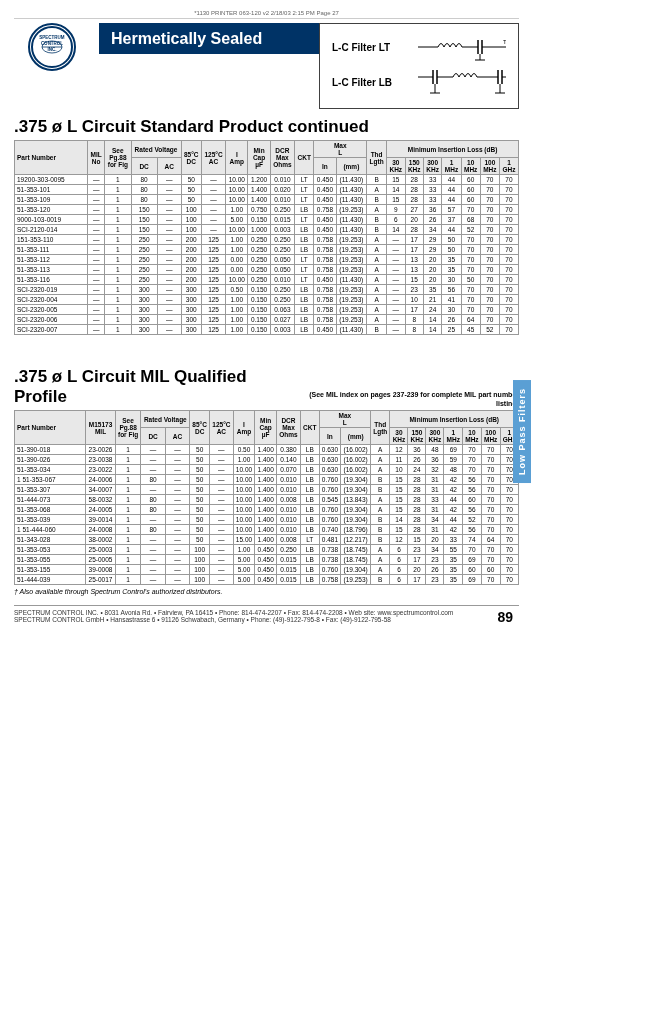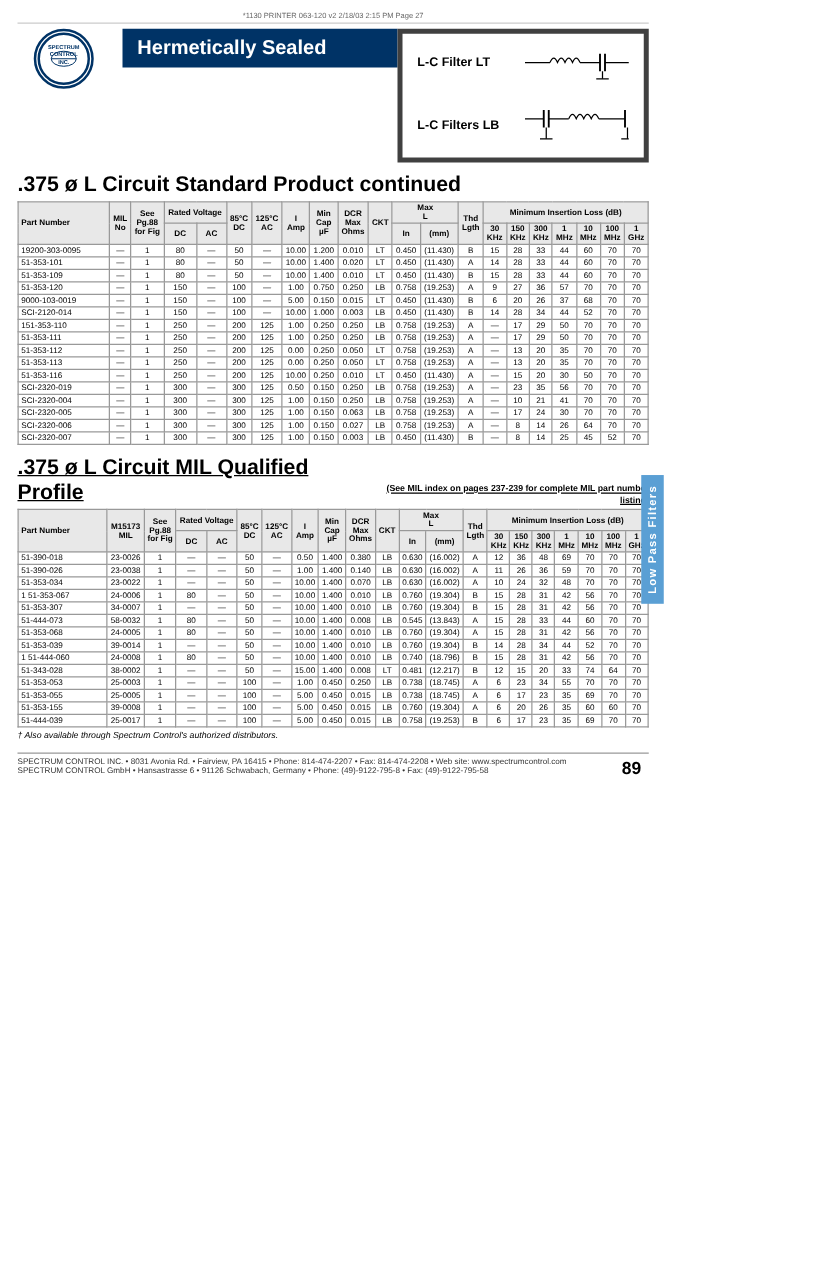--- a/index.html
+++ b/index.html
@@ -53,22 +53,22 @@
     }
     .title-box h1 {
       font-size: 16px;
       font-weight: bold;
       line-height: 1.2;
     }
     .filter-diagrams {
       margin-left: auto;
       display: flex;
       flex-direction: column;
-      gap: 18px;
-      border: 4px solid #404040;
+      gap: 3px;
+      border: 1px solid #404040;
       padding: 8px 12px;
       min-width: 200px;
     }
     .diagram-row {
       display: flex;
       align-items: center;
       gap: 6px;
     }
     .diagram-label {
       font-size: 10px;
@@ -199,21 +199,21 @@
           <line x1="62" y1="22" x2="62" y2="28" stroke="#000" stroke-width="1"></line>
           <line x1="57" y1="28" x2="67" y2="28" stroke="#000" stroke-width="1"></line>
 
           <line x1="80" y1="15" x2="110" y2="15" stroke="#000" stroke-width="1"></line>
           <text x="85" y="12" font-size="6" fill="#000">Threaded</text>
           <text x="88" y="20" font-size="6" fill="#000">End</text>
         </svg>
       </div>
 
       <div class="diagram-row">
-        <div class="diagram-label">L-C Filters LB</div>
+        <div class="diagram-label">L-C Filter LB</div>
         <svg width="120" height="35">
 
           <line x1="0" y1="12" x2="15" y2="12" stroke="#000" stroke-width="1"></line>
           <line x1="15" y1="5" x2="15" y2="19" stroke="#000" stroke-width="1.5"></line>
           <line x1="19" y1="5" x2="19" y2="19" stroke="#000" stroke-width="1.5"></line>
           <line x1="17" y1="19" x2="17" y2="28" stroke="#000" stroke-width="1"></line>
           <line x1="12" y1="28" x2="22" y2="28" stroke="#000" stroke-width="1"></line>
           <line x1="19" y1="12" x2="35" y2="12" stroke="#000" stroke-width="1"></line>
 
           <path d="M35,12 Q38,5 41,12 Q44,5 47,12 Q50,5 53,12 Q56,5 59,12" fill="none" stroke="#000" stroke-width="1"></path>
@@ -631,21 +631,21 @@
           <td>8</td>
           <td>14</td>
           <td>25</td>
           <td>45</td>
           <td>52</td>
           <td>70</td>
         </tr>
       </tbody>
   </table>
 
-  <div style="display:flex; justify-content:flex-start; align-items:flex-end; margin-top:0;text-decoration:underline;">
+  <div style="display:flex; justify-content:flex-start; align-items:flex-end; margin-top:24px;">
     <div class="section-title">.375 ø L Circuit MIL Qualified Profile</div>
     <div class="mil-note" style="font-size:7px; font-weight:bold; text-align:right; line-height:1.3;">(See MIL index on pages 237-239 for
 complete MIL part number listing)</div>
   </div>
 
   <table class="data-table">
     <thead>
       <tr>
         <th rowspan="2" class="part-num">Part Number</th>
         <th rowspan="2">M15173<br>MIL</th>

